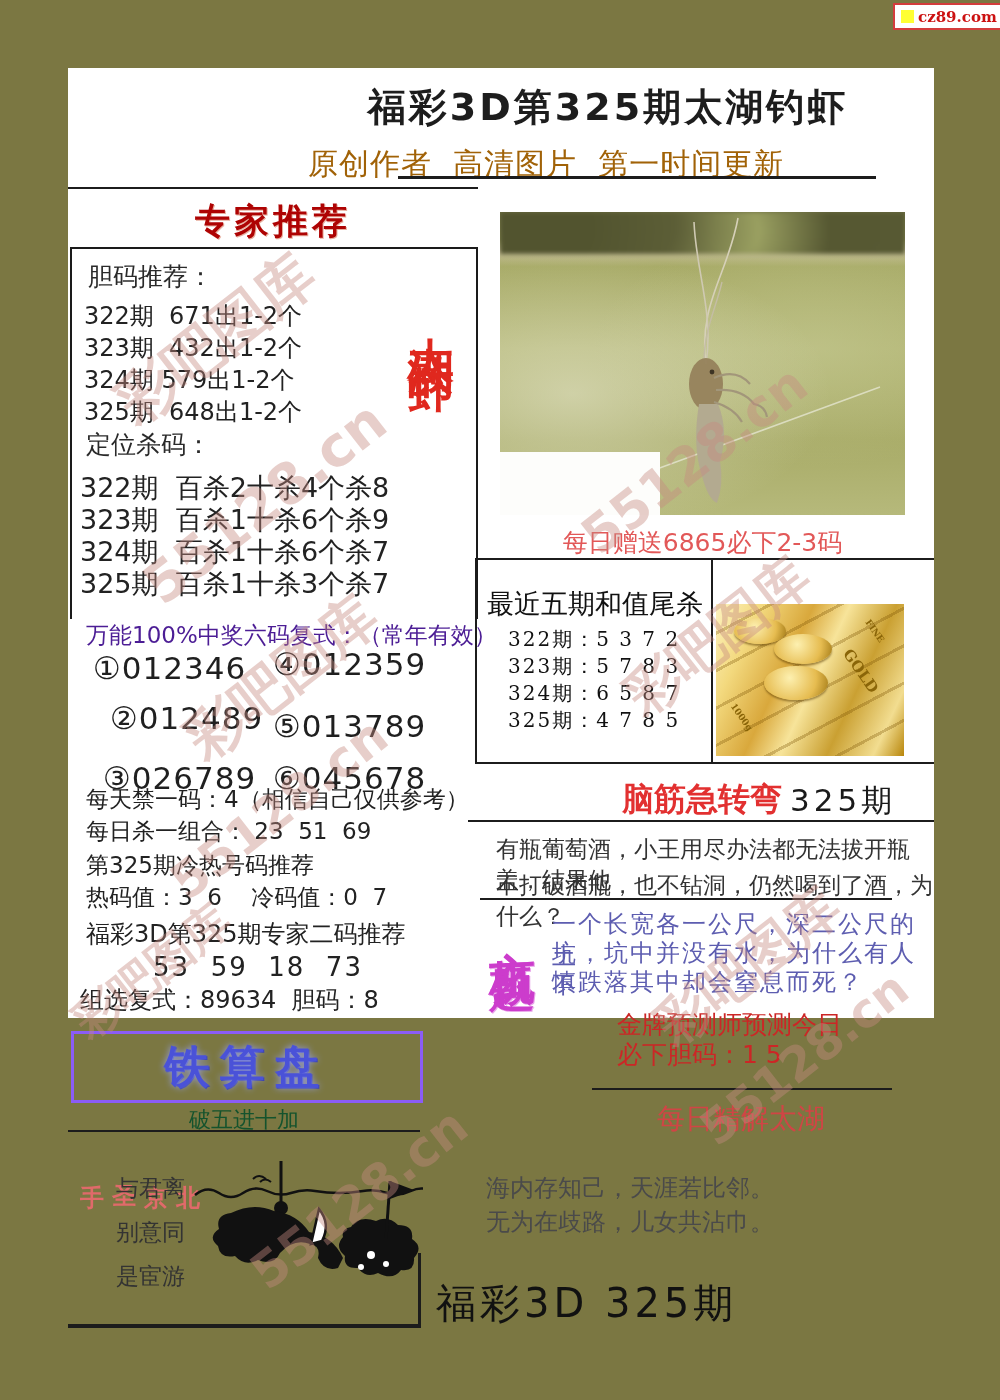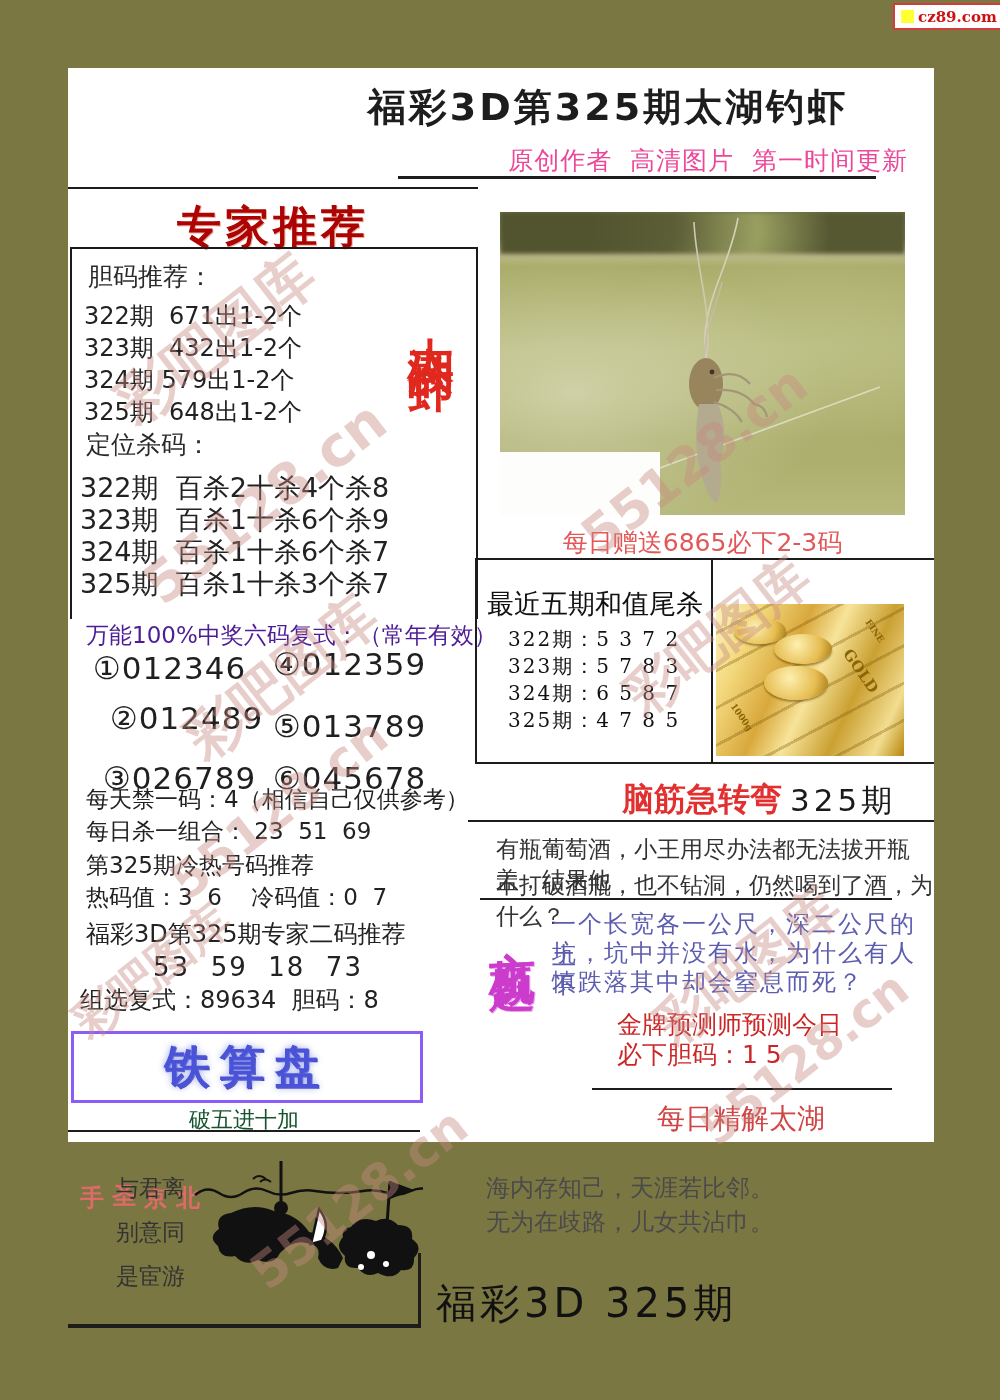--- a/index.html
+++ b/index.html
@@ -1,31 +1,31 @@
 <!DOCTYPE html>
 <html><head>
 <meta charset="utf-8">
 <style>
   html,body{margin:0;padding:0;}
   body{font-family:"DejaVu Sans","Liberation Sans",sans-serif;}
   .page{position:relative;width:1000px;height:1400px;background:#7b7742;overflow:hidden;}
-  .sheet{position:absolute;left:68px;top:68px;width:866px;height:1074px;background:#ffffff;}
+  .sheet{position:absolute;left:68px;top:68px;width:866px;height:950px;background:#ffffff;}
   .abs{position:absolute;}
   [data-bind]{white-space:pre-wrap;}
   .line{background:#1c1c1c;}
   
   .badge{position:absolute;left:893px;top:3px;height:23px;background:#fff;border:2px solid #d43c3c;
     display:flex;align-items:center;gap:4px;padding:0 6px;color:#cc1111;font-weight:bold;
     font-size:15px;font-family:"DejaVu Serif",serif;text-decoration:none;}
   .badge .sq{width:13px;height:13px;background:#ffff33;display:inline-block;}
   
   .title{left:200px;top:14px;width:680px;text-align:center;font-size:38px;font-weight:600;letter-spacing:3px;color:#1d1d1d;}
-  .subtitle{left:240px;top:76px;width:600px;text-align:right;font-size:25px;color:#ec4899;letter-spacing:1px;}
-  
-  .expert{left:60px;top:130px;width:290px;text-align:center;font-size:44px;font-weight:bold;color:#ae0303;
+  .subtitle{left:240px;top:76px;width:600px;text-align:left;font-size:30px;color:#a16207;letter-spacing:1px;}
+  
+  .expert{left:60px;top:130px;width:290px;text-align:center;font-size:35px;font-weight:bold;color:#ae0303;
     letter-spacing:4px;text-shadow:1px 1px 0 #e8b0a0;}
   .leftbox{left:2px;top:179px;width:404px;height:370px;border:2px solid #1a1a1a;border-bottom:none;}
   .sec-title{font-size:25px;color:#2a2a2a;}
   .danma-rows,.dingwei-rows{color:#222;}
   .danma-rows div{font-size:24px;line-height:32px;}
   .dingwei-rows div{font-size:27px;line-height:32px;}
   .wanneng-title{left:18px;top:552px;font-size:23px;color:#4c1d95;}
   .witem{font-size:31px;color:#1f1f1f;letter-spacing:1px;}
   .note{font-size:23px;color:#222;}
   .erma-title{left:18px;top:850px;font-size:24px;color:#222;}

